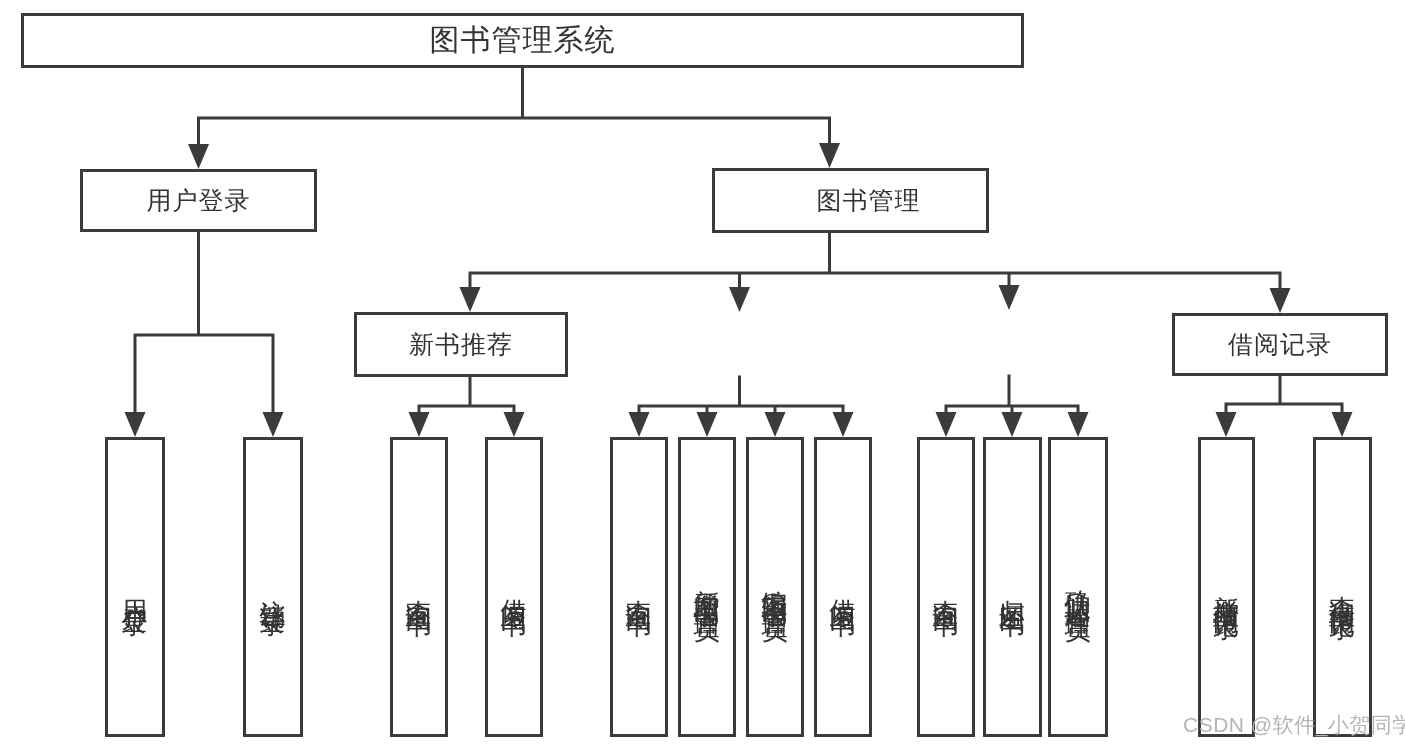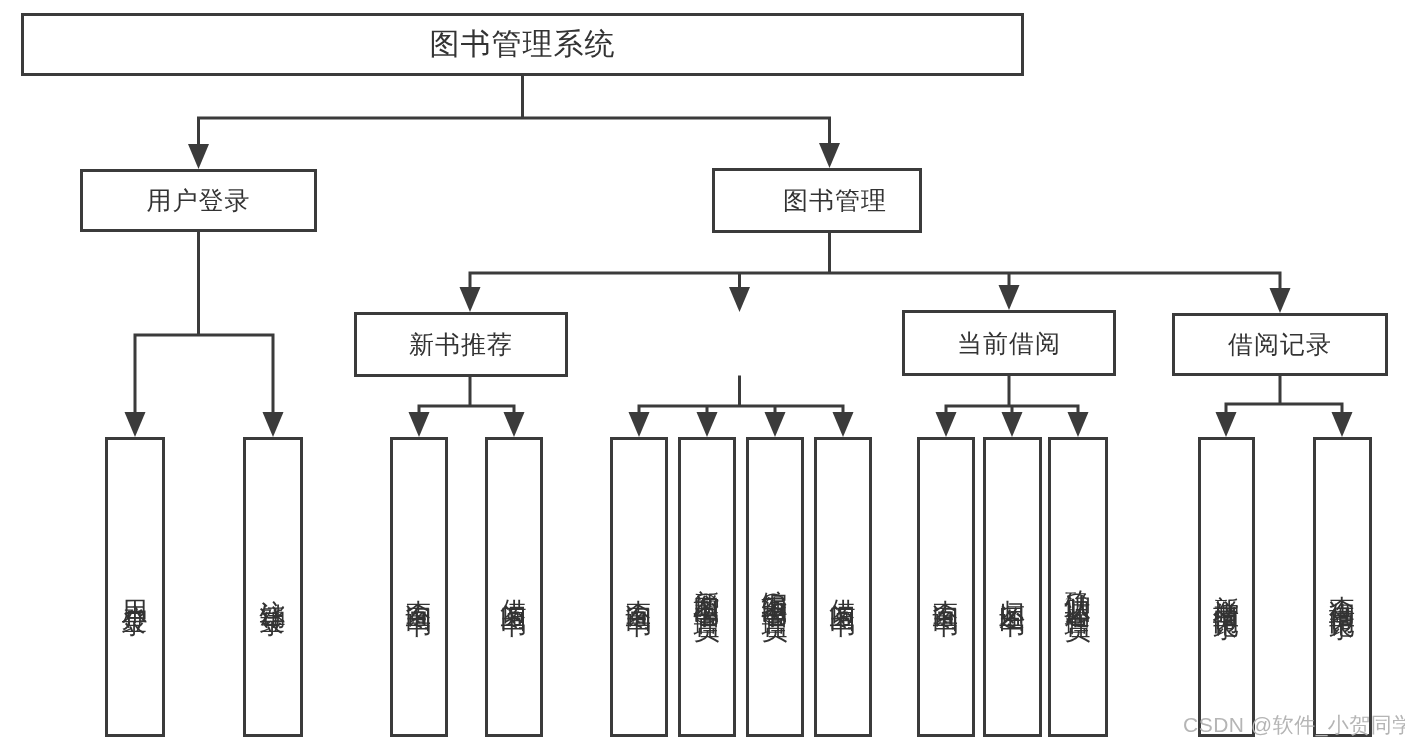--- a/index.html
+++ b/index.html
@@ -79,27 +79,26 @@
       <polygon class="head" points="1067.5,412 1088.5,412 1078,437"></polygon>
     </g>
 
     <g>
       <path class="wire" d="M1280,376 V404 M1226,420 V404 H1342 V420"></path>
       <polygon class="head" points="1215.5,412 1236.5,412 1226,437"></polygon>
       <polygon class="head" points="1331.5,412 1352.5,412 1342,437"></polygon>
     </g>
   </svg>
 
-  <div class="node lvl1" style="left:21px;top:13px;width:1003px;height:63px;">图书管理系统</div>
+  <div class="node lvl1" style="left:21px;top:13px;width:1003px;height:55px;">图书管理系统</div>
 
   <div class="node lvl2" style="left:80px;top:169px;width:237px;height:63px;">用户登录</div>
-  <div class="node lvl2" style="left:712px;top:168px;width:210px;height:65px;padding-left:36px;">图书管理</div>
+  <div class="node lvl2" style="left:712px;top:168px;width:277px;height:65px;padding-left:36px;">图书管理</div>
 
   <div class="node lvl3" style="left:354px;top:312px;width:214px;height:65px;">新书推荐</div>
-  <div class="node lvl3" style="left:902px;top:310px;width:214px;height:66px;">当前借阅</div>
   <div class="node lvl3" style="left:1172px;top:313px;width:216px;height:63px;text-align:right;">借阅记录</div>
 
   <div class="node leaf" style="left:105px;top:437px;width:60px;height:300px;">
     <span>用户登录</span>
   </div>
   <div class="node leaf" style="left:243px;top:437px;width:60px;height:300px;">
     <span>注销登录</span>
   </div>
 
   <div class="node leaf" style="left:390px;top:437px;width:58px;height:300px;">

